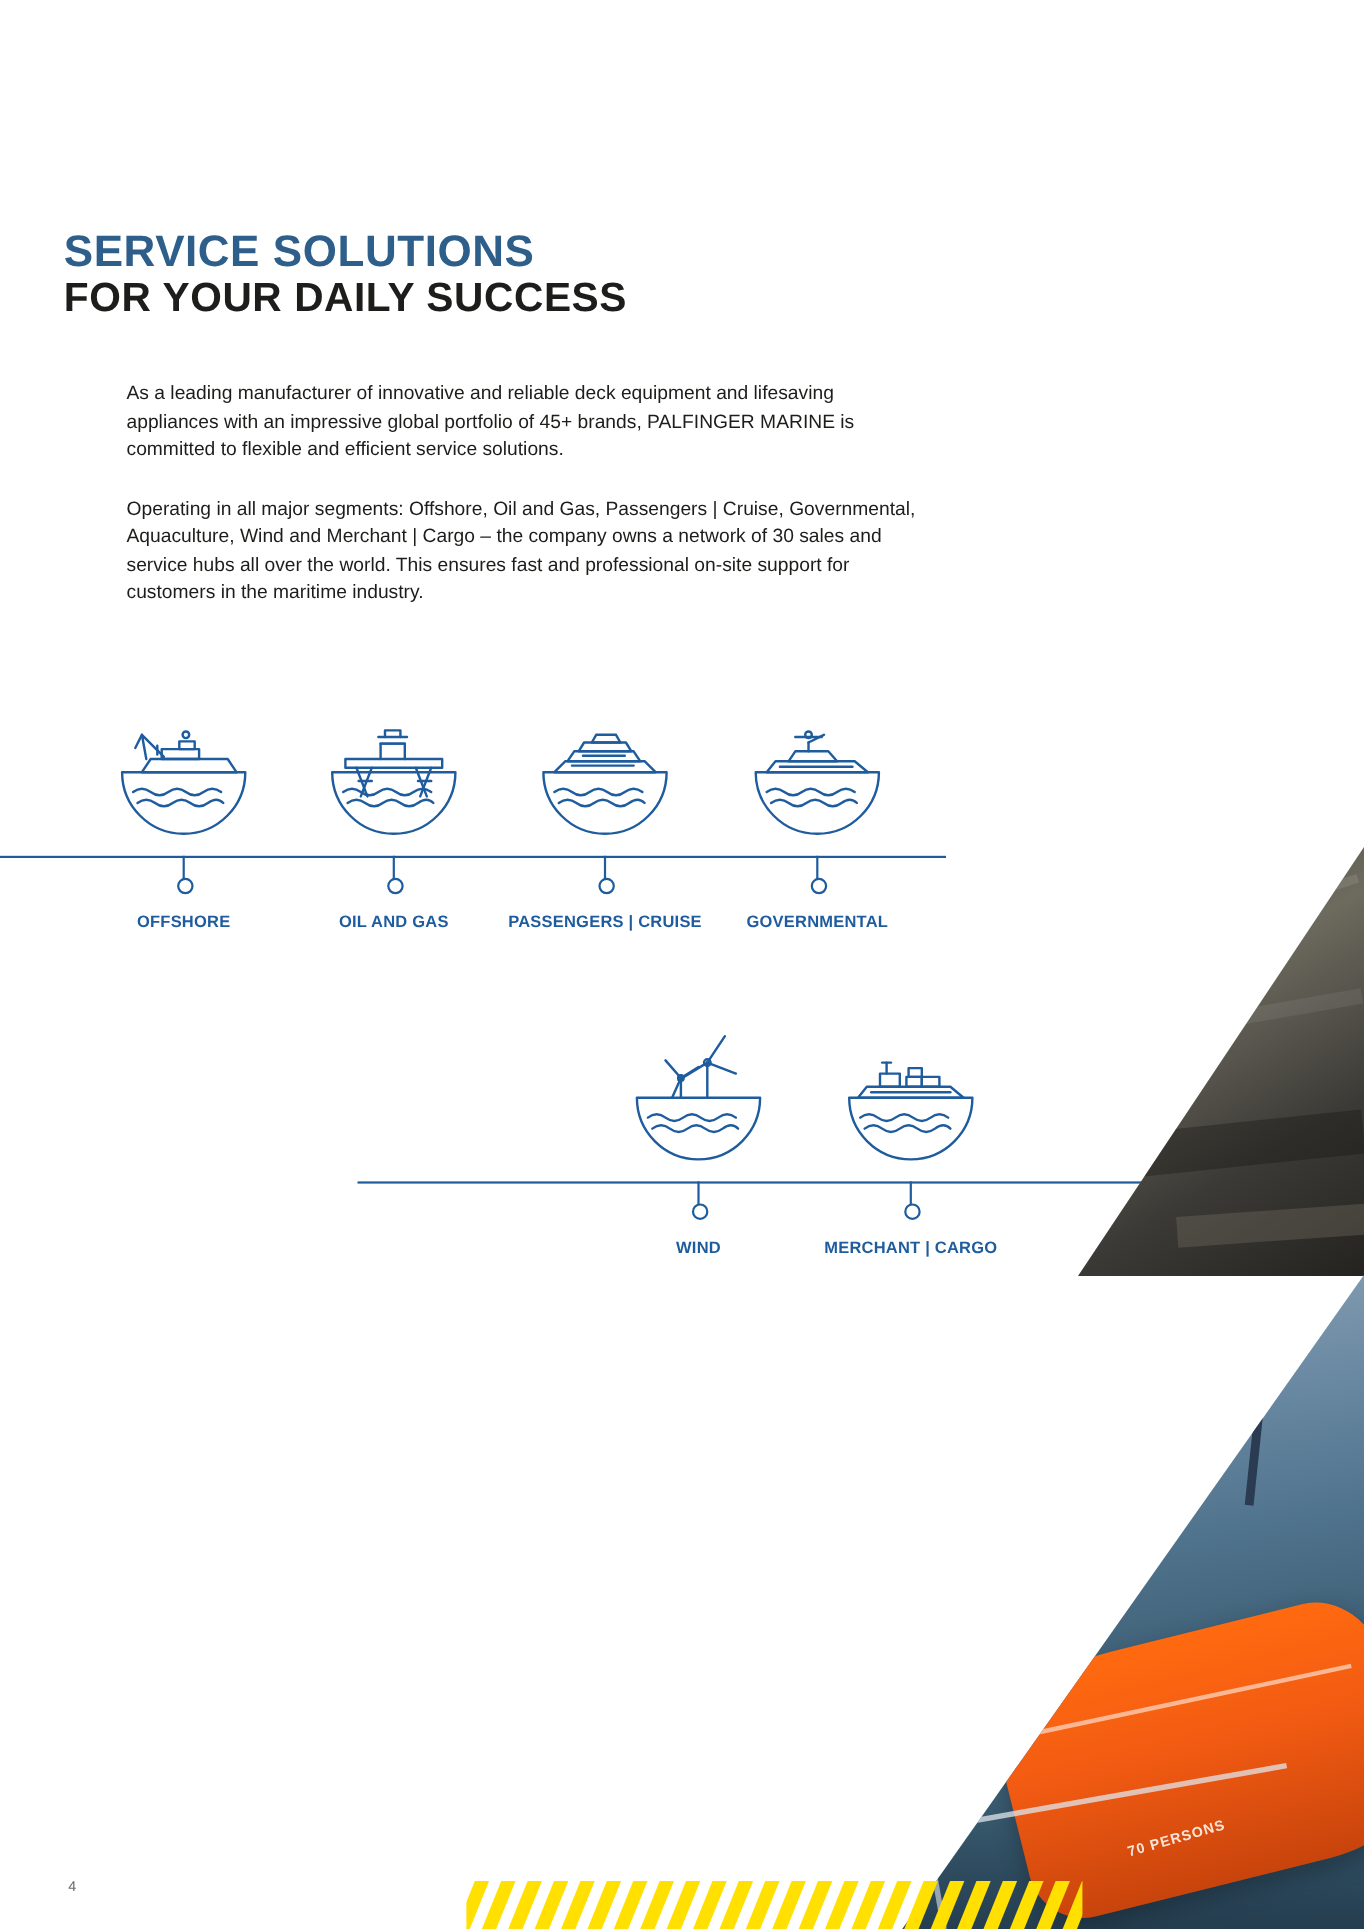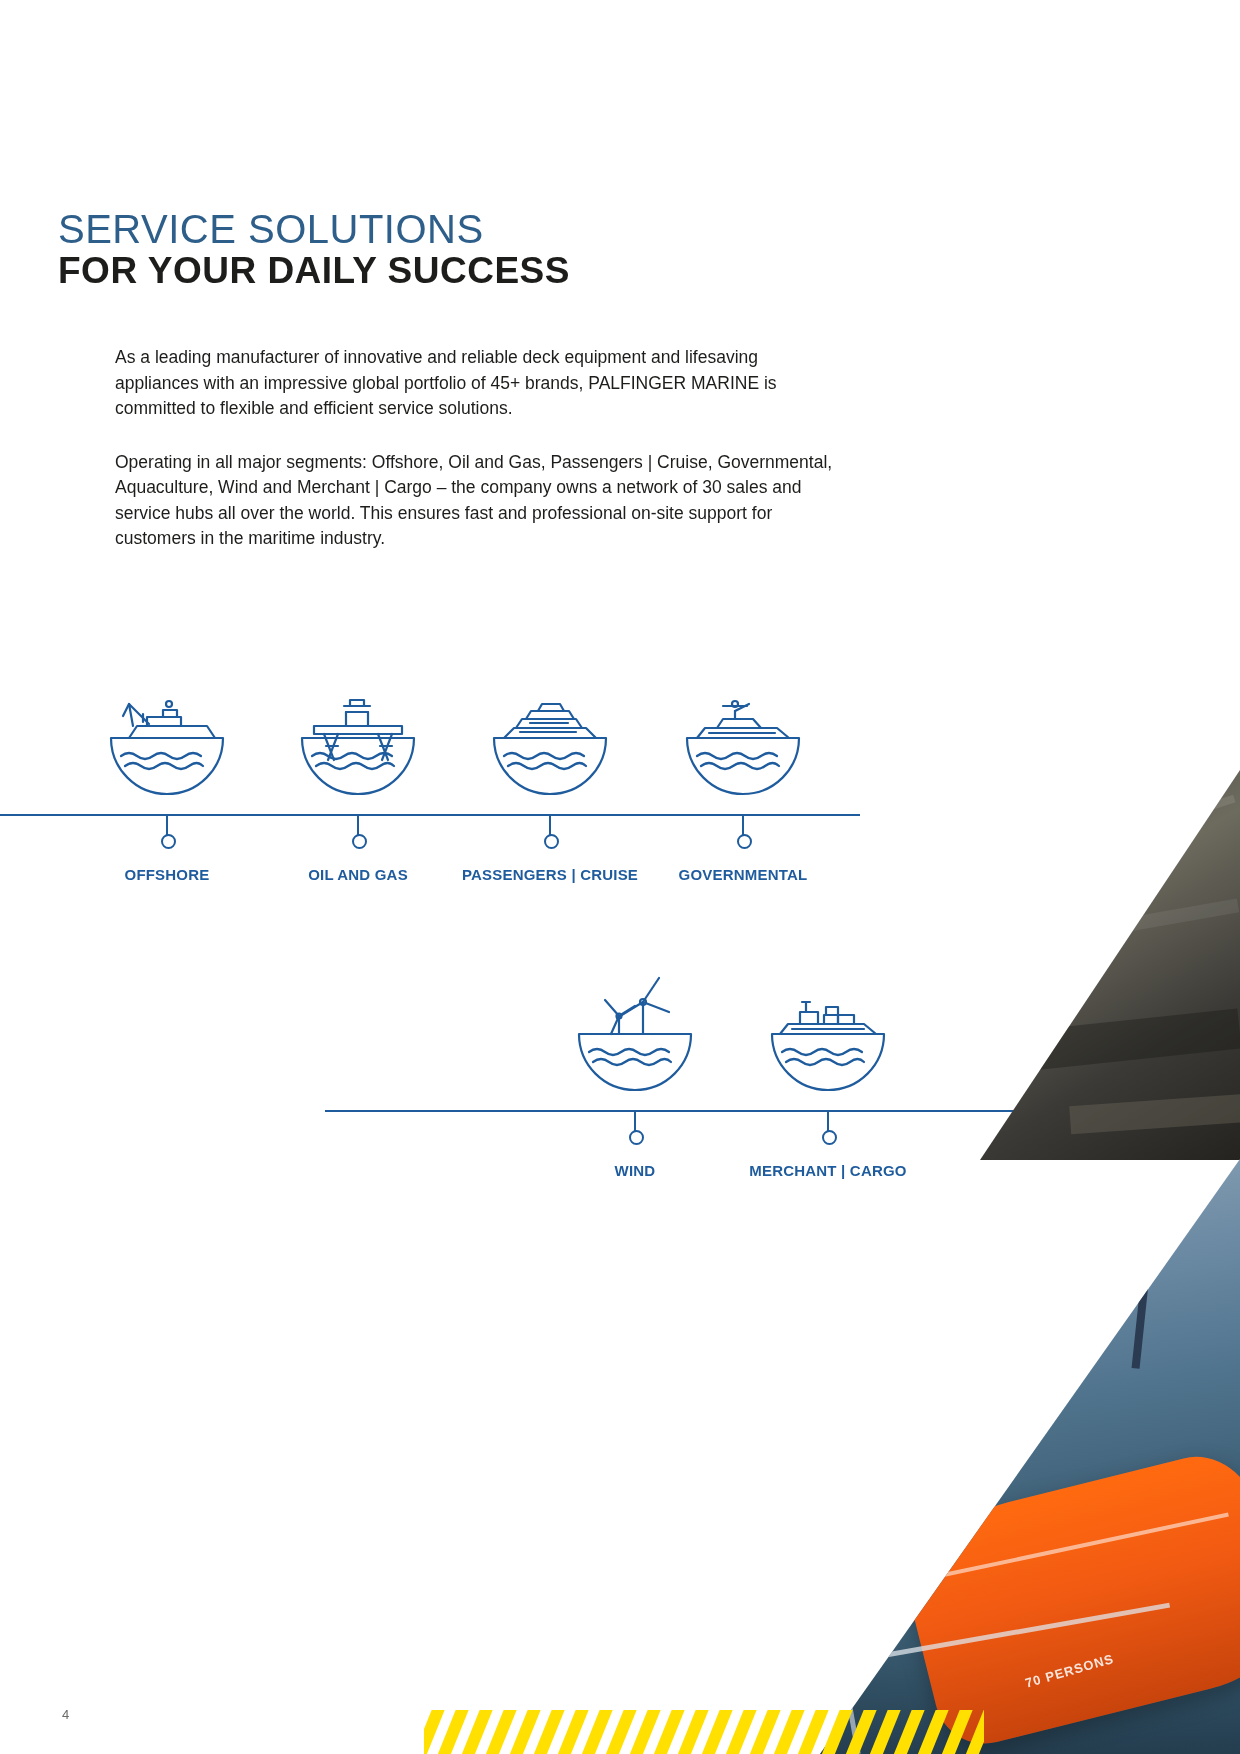--- a/index.html
+++ b/index.html
@@ -17,21 +17,21 @@
   }
 
   
   .headings {
     position: absolute;
     left: 58px;
     top: 208px;
   }
   .title-1 {
     font-size: 40px;
-    font-weight: normal;
+    font-weight: bold;
     letter-spacing: 0.5px;
     color: #2e5f8a;
     line-height: 1.08;
     margin: 0;
   }
   .title-2 {
     font-size: 37px;
     font-weight: bold;
     letter-spacing: 0.5px;
     color: #1d1d1b;
@@ -50,21 +50,21 @@
     margin: 0 0 28px 0;
     font-size: 17.5px;
     line-height: 1.46;
     color: #1d1d1b;
   }
 
   
   .segments {
     position: absolute;
     left: 0;
-    top: 676px;
+    top: 640px;
     width: 1240px;
   }
   .row {
     position: relative;
     height: 230px;
   }
   .row .axis {
     position: absolute;
     height: 2px;
     background: #1f5c9e;

